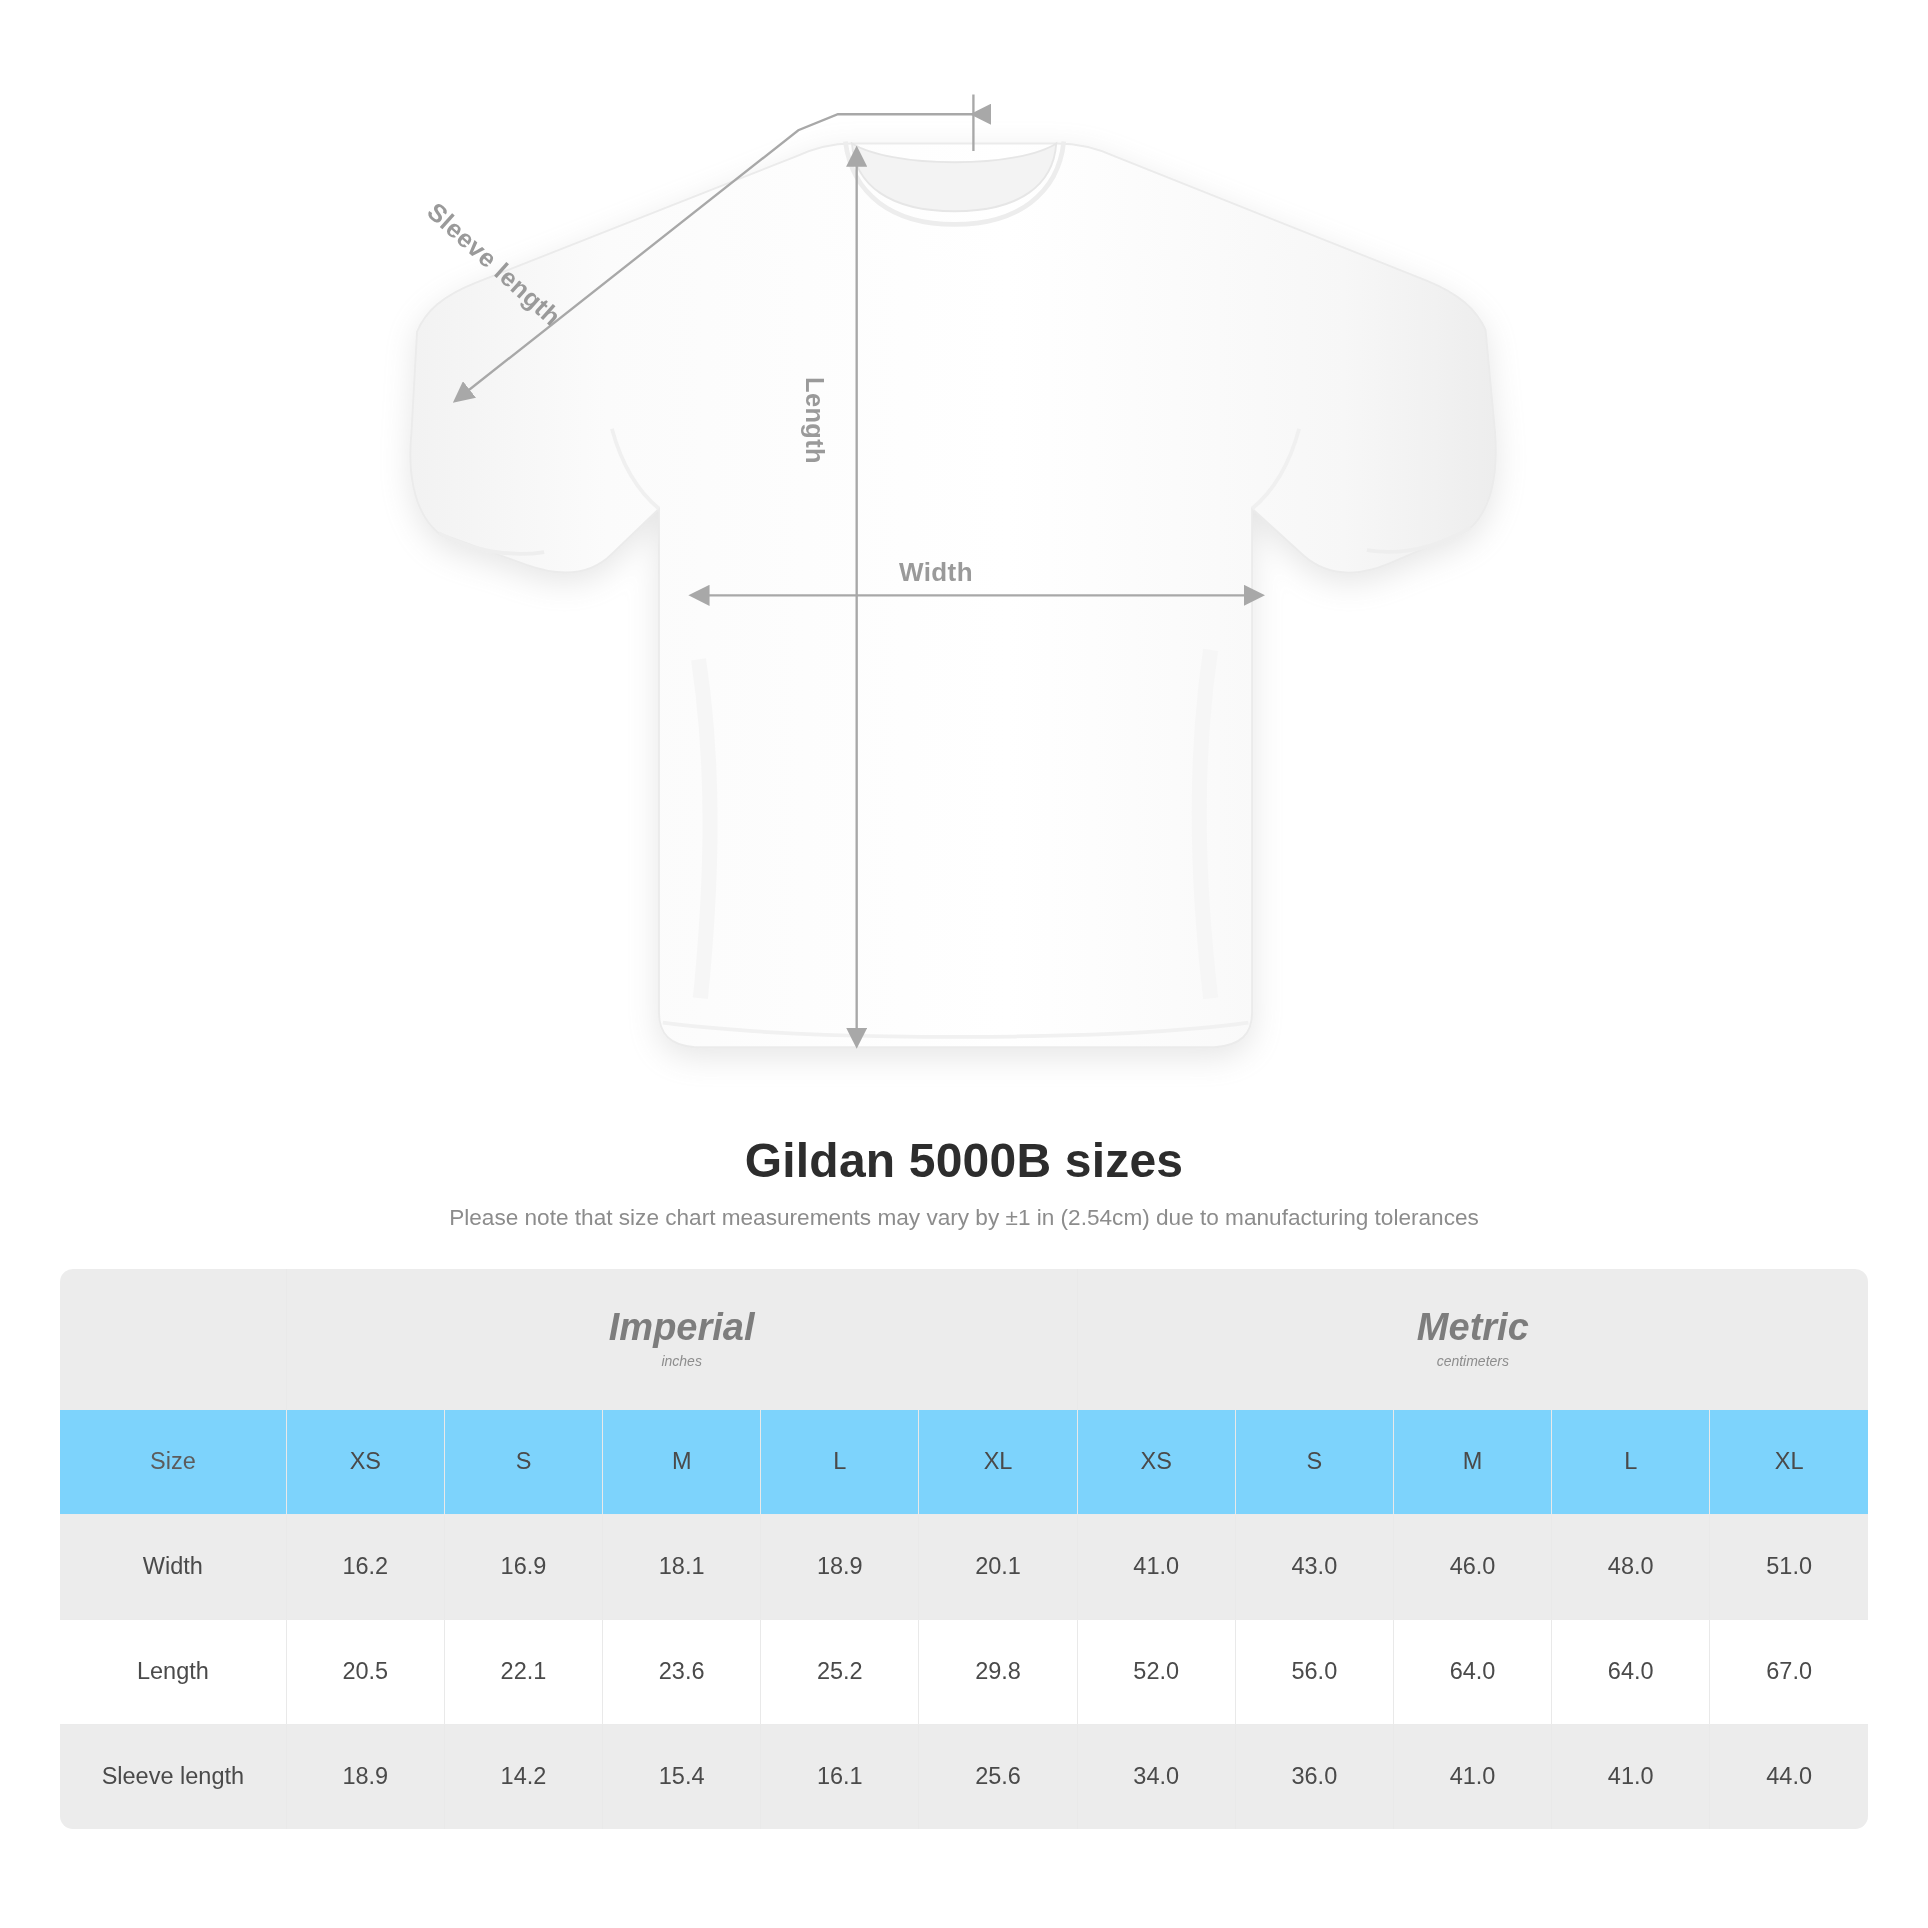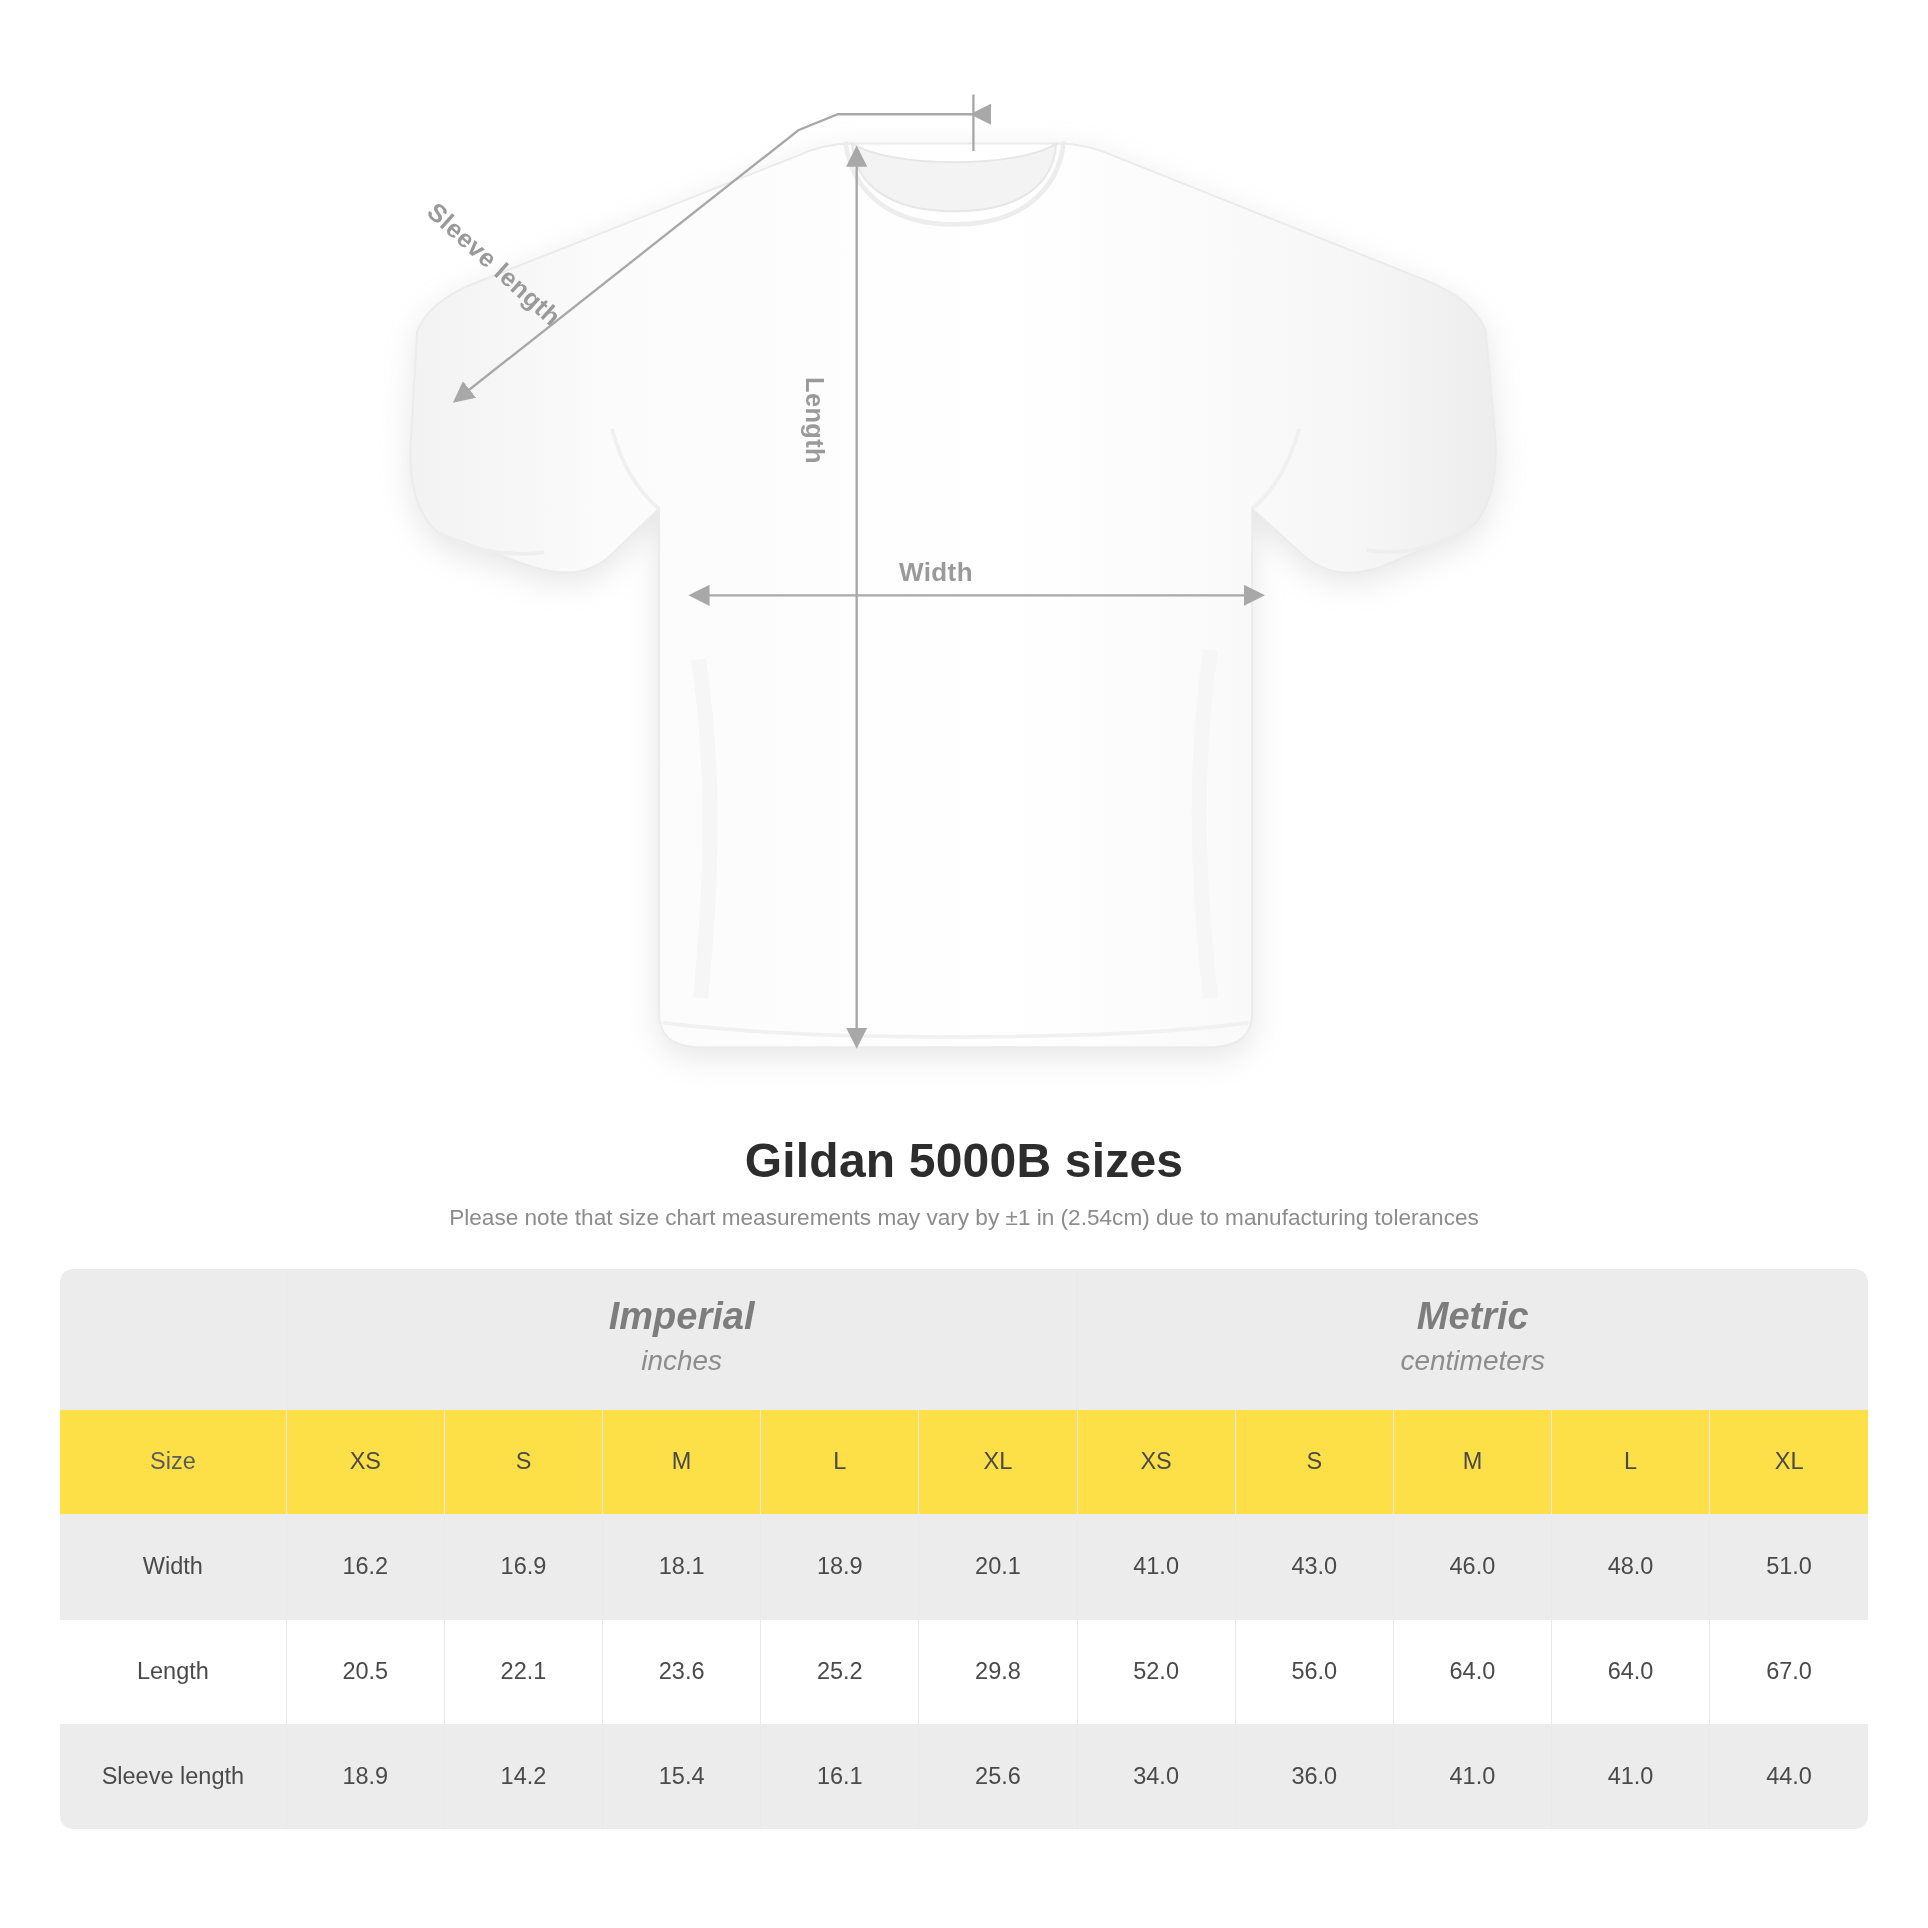--- a/index.html
+++ b/index.html
@@ -105,27 +105,27 @@
     padding: 0;
   }
   .unit-sys {
     font-size: 38px;
     font-style: italic;
     font-weight: bold;
     color: #7d7d7d;
     line-height: 1.15;
   }
   .unit-sub {
-    font-size: 28px;
+    font-size: 14px;
     font-style: italic;
     color: #8d8d8d;
     line-height: 1.6;
   }
   .head-row th {
-    background: #fde047;
+    background: #7dd3fc;
     height: 102px;
     font-weight: bold;
     color: #5c5c5c;
     font-size: 23.5px;
     border-bottom: 0.9px solid #ebebeb;
   }
   .head-row th.row-head {
     color: #5c5c5c;
   }
   tbody tr td {

